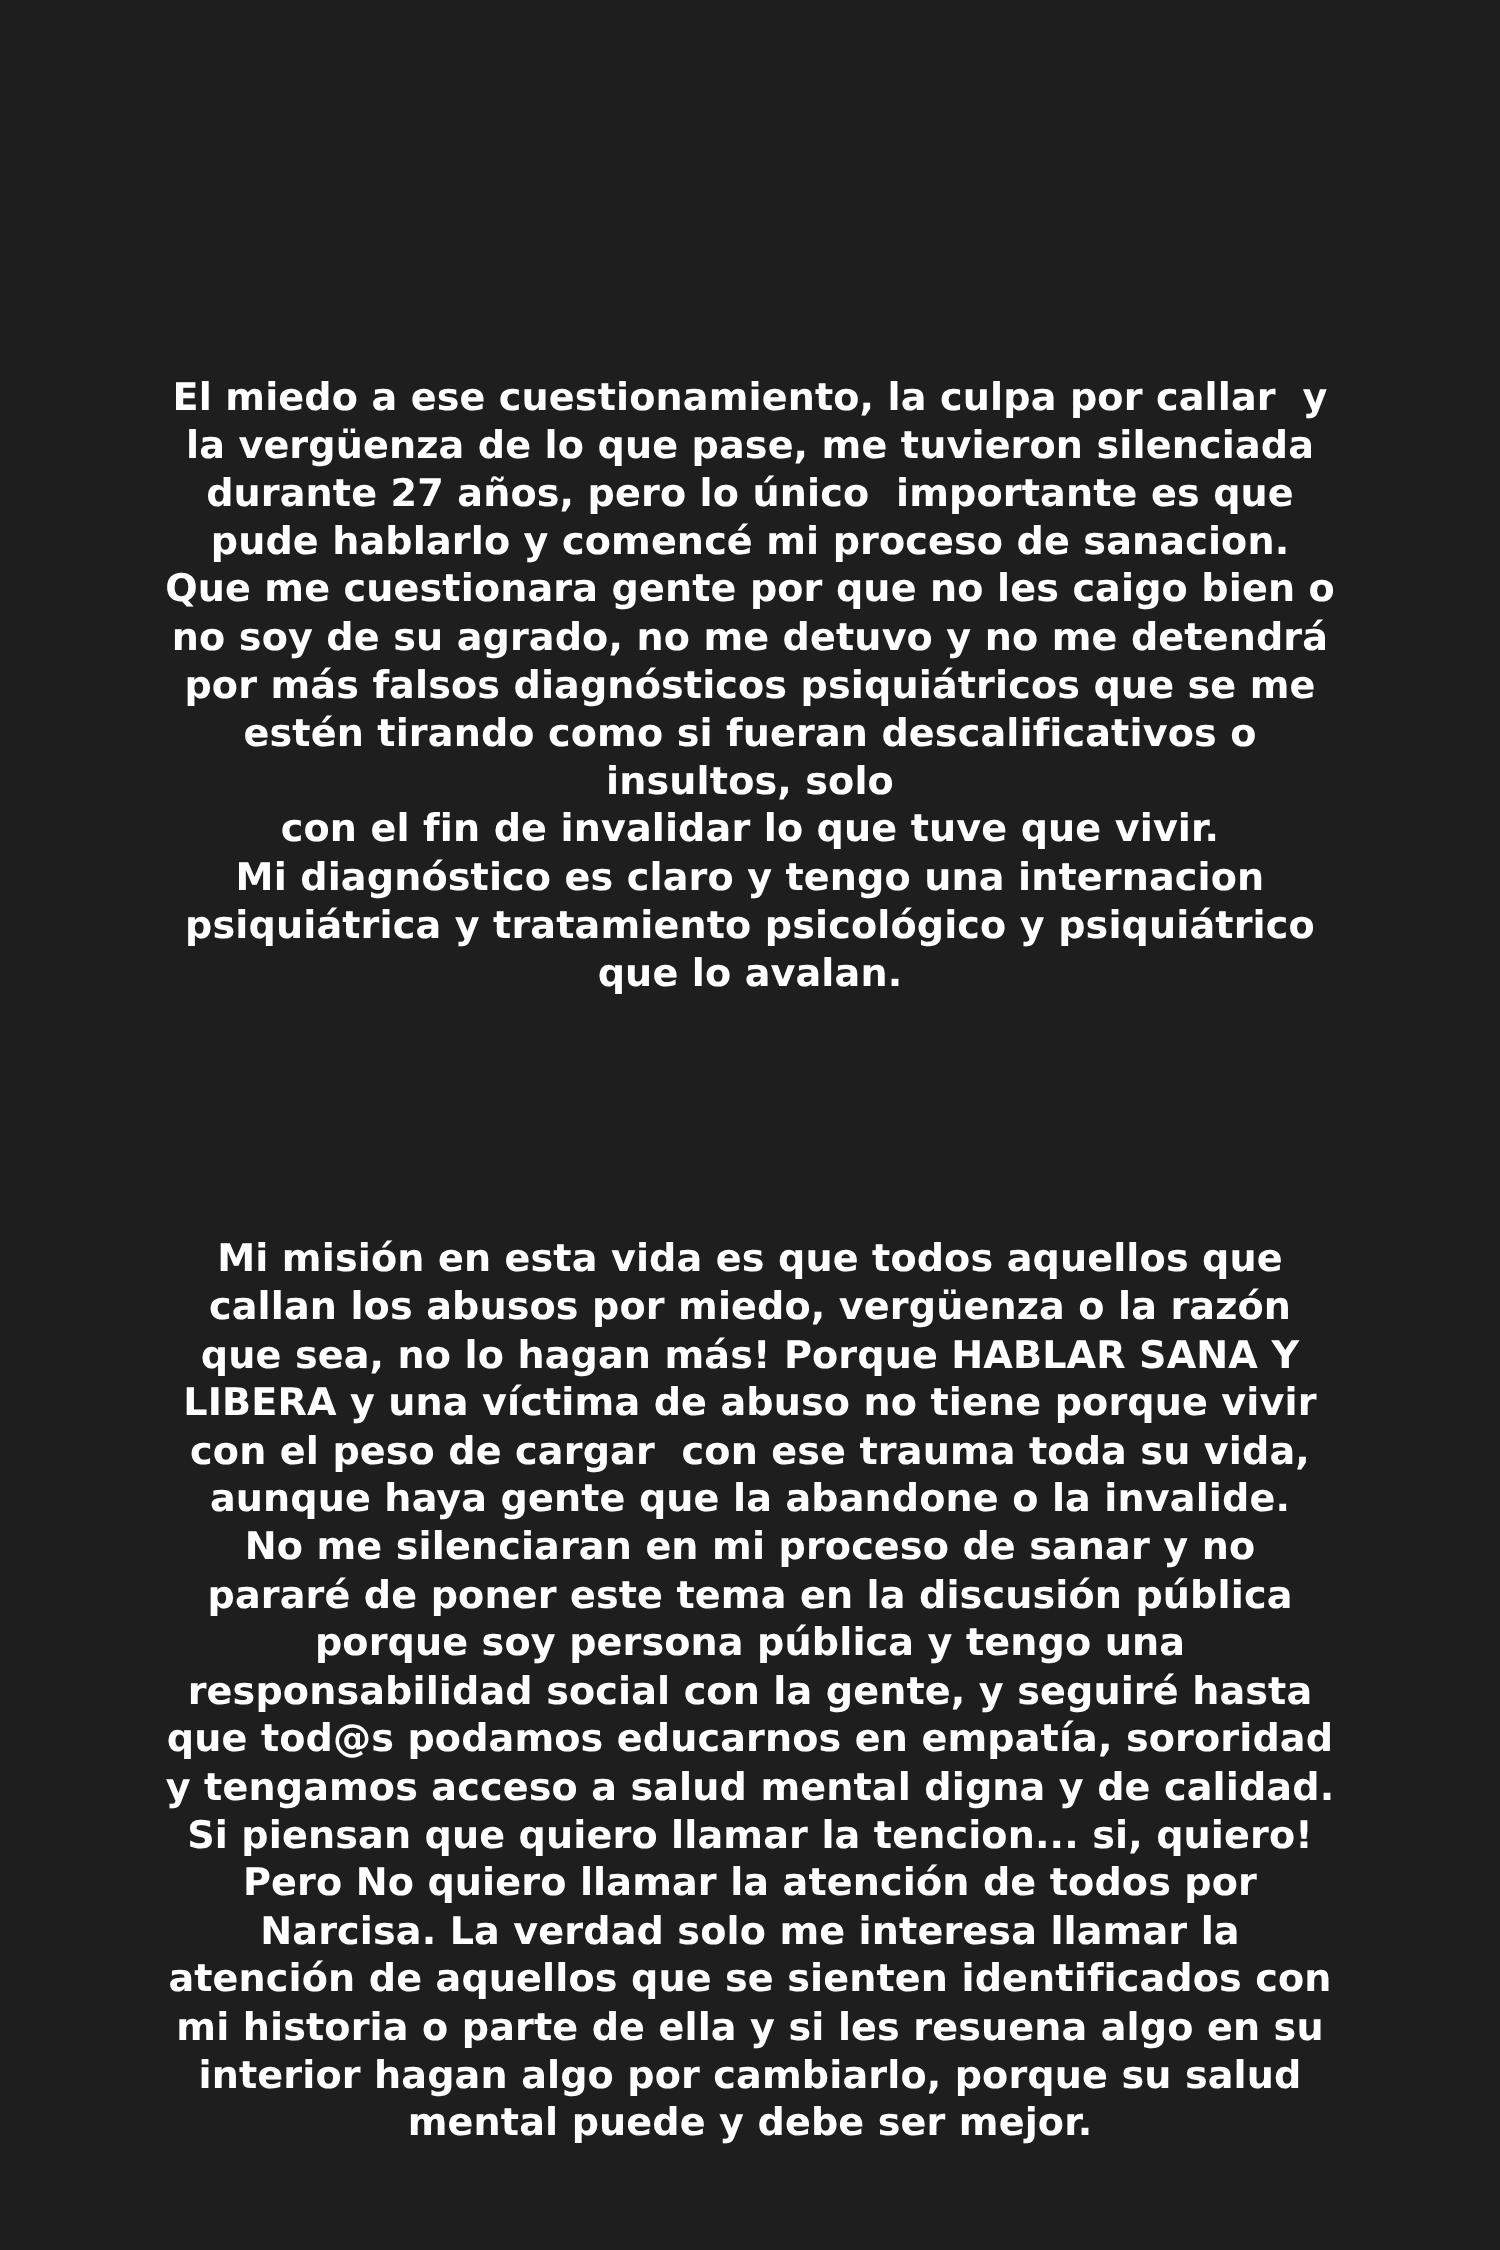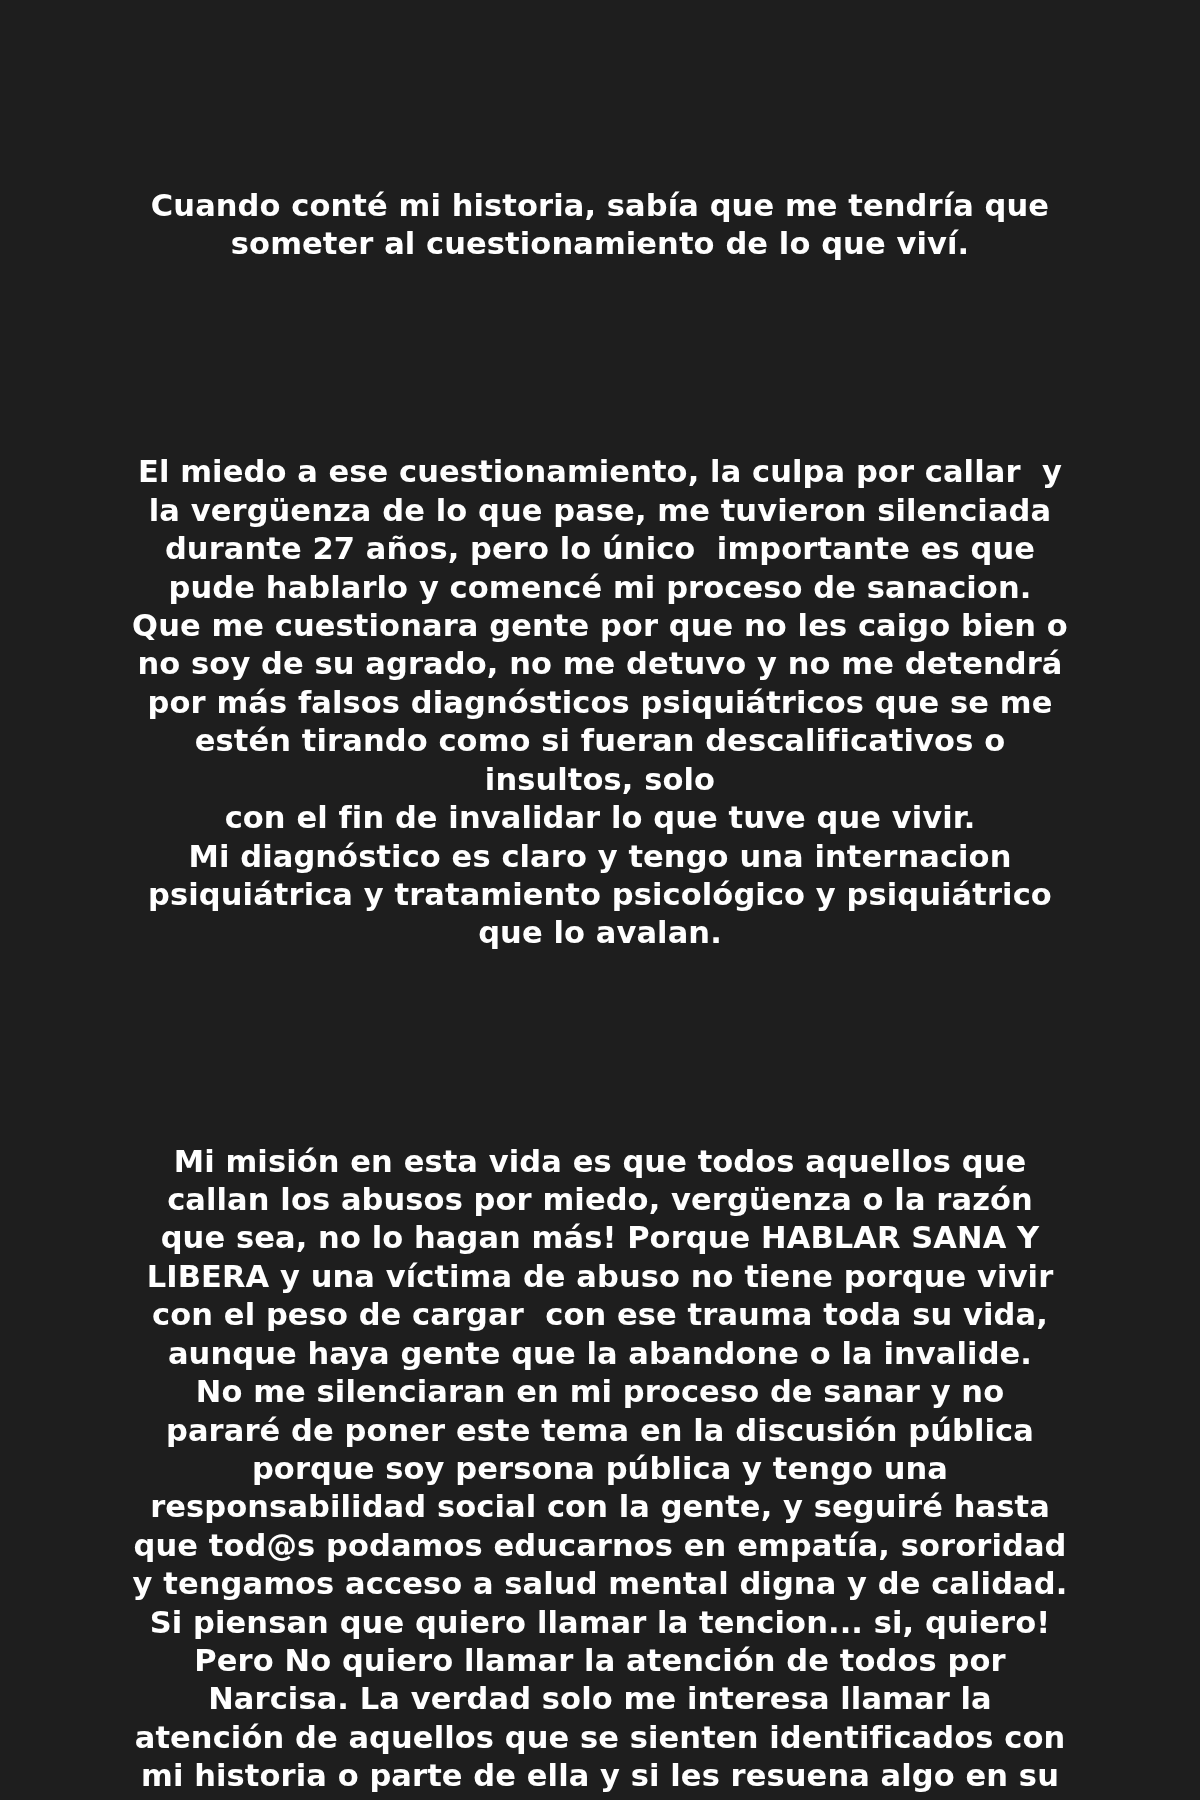--- a/index.html
+++ b/index.html
@@ -39,21 +39,20 @@
   }
   .spacer {
     height: 36px;
   }
 </style>
 </head>
 <body>
 
 <div class="story">
   <div class="story-text">
-    <p class="para">Cuando conté mi historia, sabía que me tendría que someter al cuestionamiento de lo que viví.</p>
     <div class="spacer"></div>
     <p class="para">El miedo a ese cuestionamiento, la culpa por callar  y la vergüenza de lo que pase, me tuvieron silenciada durante 27 años, pero lo único  importante es que pude hablarlo y comencé mi proceso de sanacion.
 Que me cuestionara gente por que no les caigo bien o no soy de su agrado, no me detuvo y no me detendrá por más falsos diagnósticos psiquiátricos que se me estén tirando como si fueran descalificativos o insultos, solo
 con el fin de invalidar lo que tuve que vivir.
 Mi diagnóstico es claro y tengo una internacion psiquiátrica y tratamiento psicológico y psiquiátrico que lo avalan.</p>
     <div class="spacer"></div>
     <p class="para">Mi misión en esta vida es que todos aquellos que callan los abusos por miedo, vergüenza o la razón que sea, no lo hagan más! Porque HABLAR SANA Y LIBERA y una víctima de abuso no tiene porque vivir con el peso de cargar  con ese trauma toda su vida, aunque haya gente que la abandone o la invalide.
 No me silenciaran en mi proceso de sanar y no  pararé de poner este tema en la discusión pública porque soy persona pública y tengo una responsabilidad social con la gente, y seguiré hasta que tod@s podamos educarnos en empatía, sororidad y tengamos acceso a salud mental digna y de calidad.
 Si piensan que quiero llamar la tencion... si, quiero!
 Pero No quiero llamar la atención de todos por Narcisa. La verdad solo me interesa llamar la atención de aquellos que se sienten identificados con mi historia o parte de ella y si les resuena algo en su interior hagan algo por cambiarlo, porque su salud mental puede y debe ser mejor.</p>

